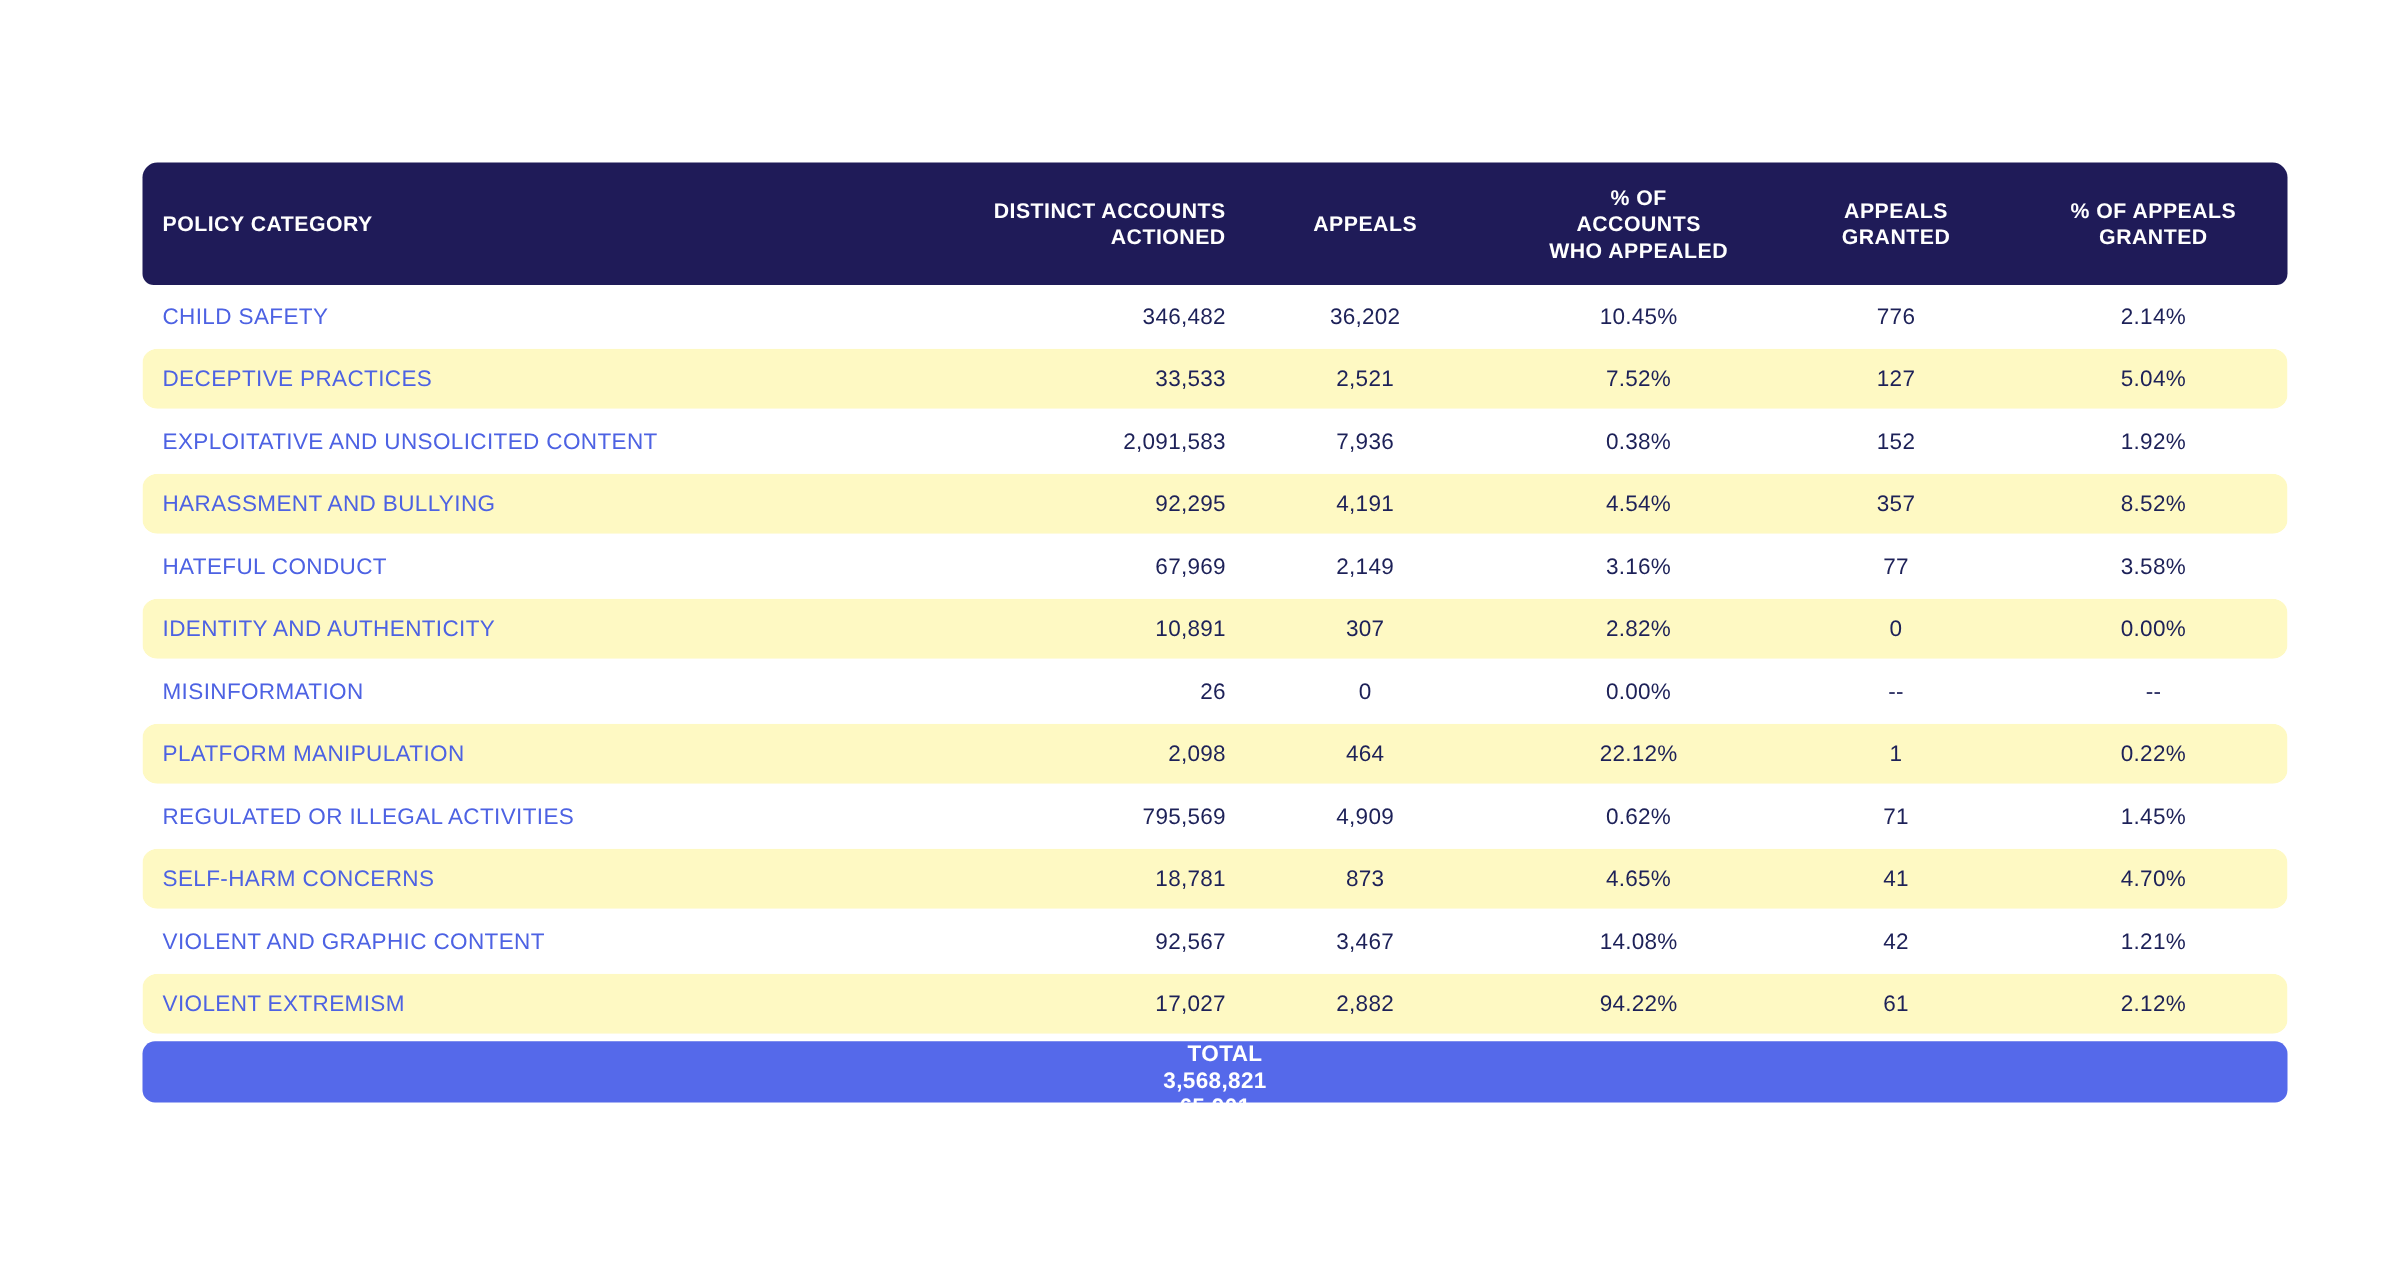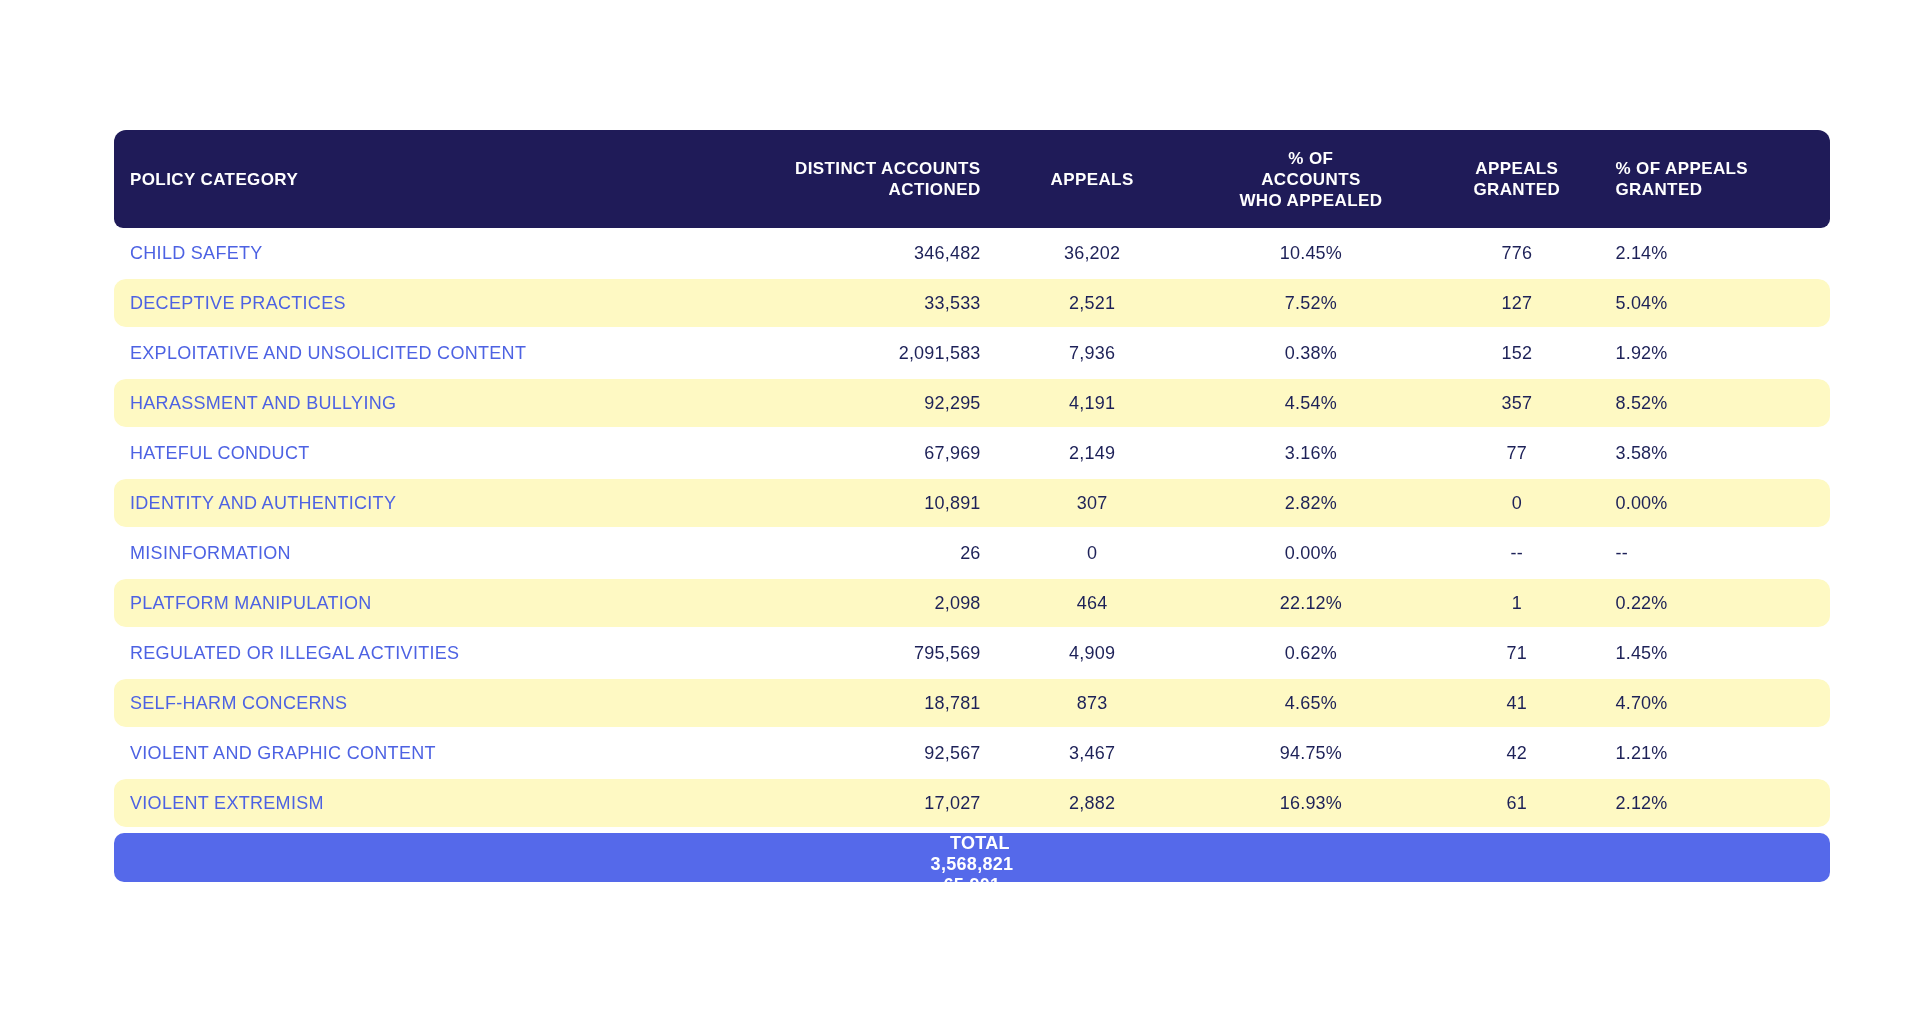--- a/index.html
+++ b/index.html
@@ -20,21 +20,21 @@
     left: 114px;
     top: 130px;
     width: 1716px;
   }
   
   .c0 { flex: 0 0 36%;   text-align: left; padding-left: 16px; box-sizing: border-box; }
   .c1 { flex: 0 0 14.5%; text-align: right; }
   .c2 { flex: 0 0 13%;   text-align: center; }
   .c3 { flex: 0 0 12.5%; text-align: center; }
   .c4 { flex: 0 0 11.5%; text-align: center; }
-  .c5 { flex: 0 0 12.5%; }
+  .c5 { flex: 0 0 12.5%; text-align: center; }
 
   .header-row {
     display: flex;
     align-items: center;
     height: 98px;
     background: #1f1b58;
     border-radius: 12px 12px 9px 9px;
     color: #ffffff;
     font-size: 17px;
     font-weight: 700;
@@ -177,29 +177,29 @@
           <div class="cell c1">18,781</div>
           <div class="cell c2">873</div>
           <div class="cell c3">4.65%</div>
           <div class="cell c4">41</div>
           <div class="cell c5">4.70%</div>
         </div>
         <div class="row">
           <div class="cell c0">VIOLENT AND GRAPHIC CONTENT</div>
           <div class="cell c1">92,567</div>
           <div class="cell c2">3,467</div>
-          <div class="cell c3">94.75%</div>
+          <div class="cell c3">14.08%</div>
           <div class="cell c4">42</div>
           <div class="cell c5">1.21%</div>
         </div>
         <div class="row alt">
           <div class="cell c0">VIOLENT EXTREMISM</div>
           <div class="cell c1">17,027</div>
           <div class="cell c2">2,882</div>
-          <div class="cell c3">16.93%</div>
+          <div class="cell c3">94.22%</div>
           <div class="cell c4">61</div>
           <div class="cell c5">2.12%</div>
         </div>
       </div>
 
     <div class="total-row">
       <div class="cell c0">TOTAL</div>
       <div class="cell c1">3,568,821</div>
       <div class="cell c2">65,901</div>
       <div class="cell c3">1.85%</div>

